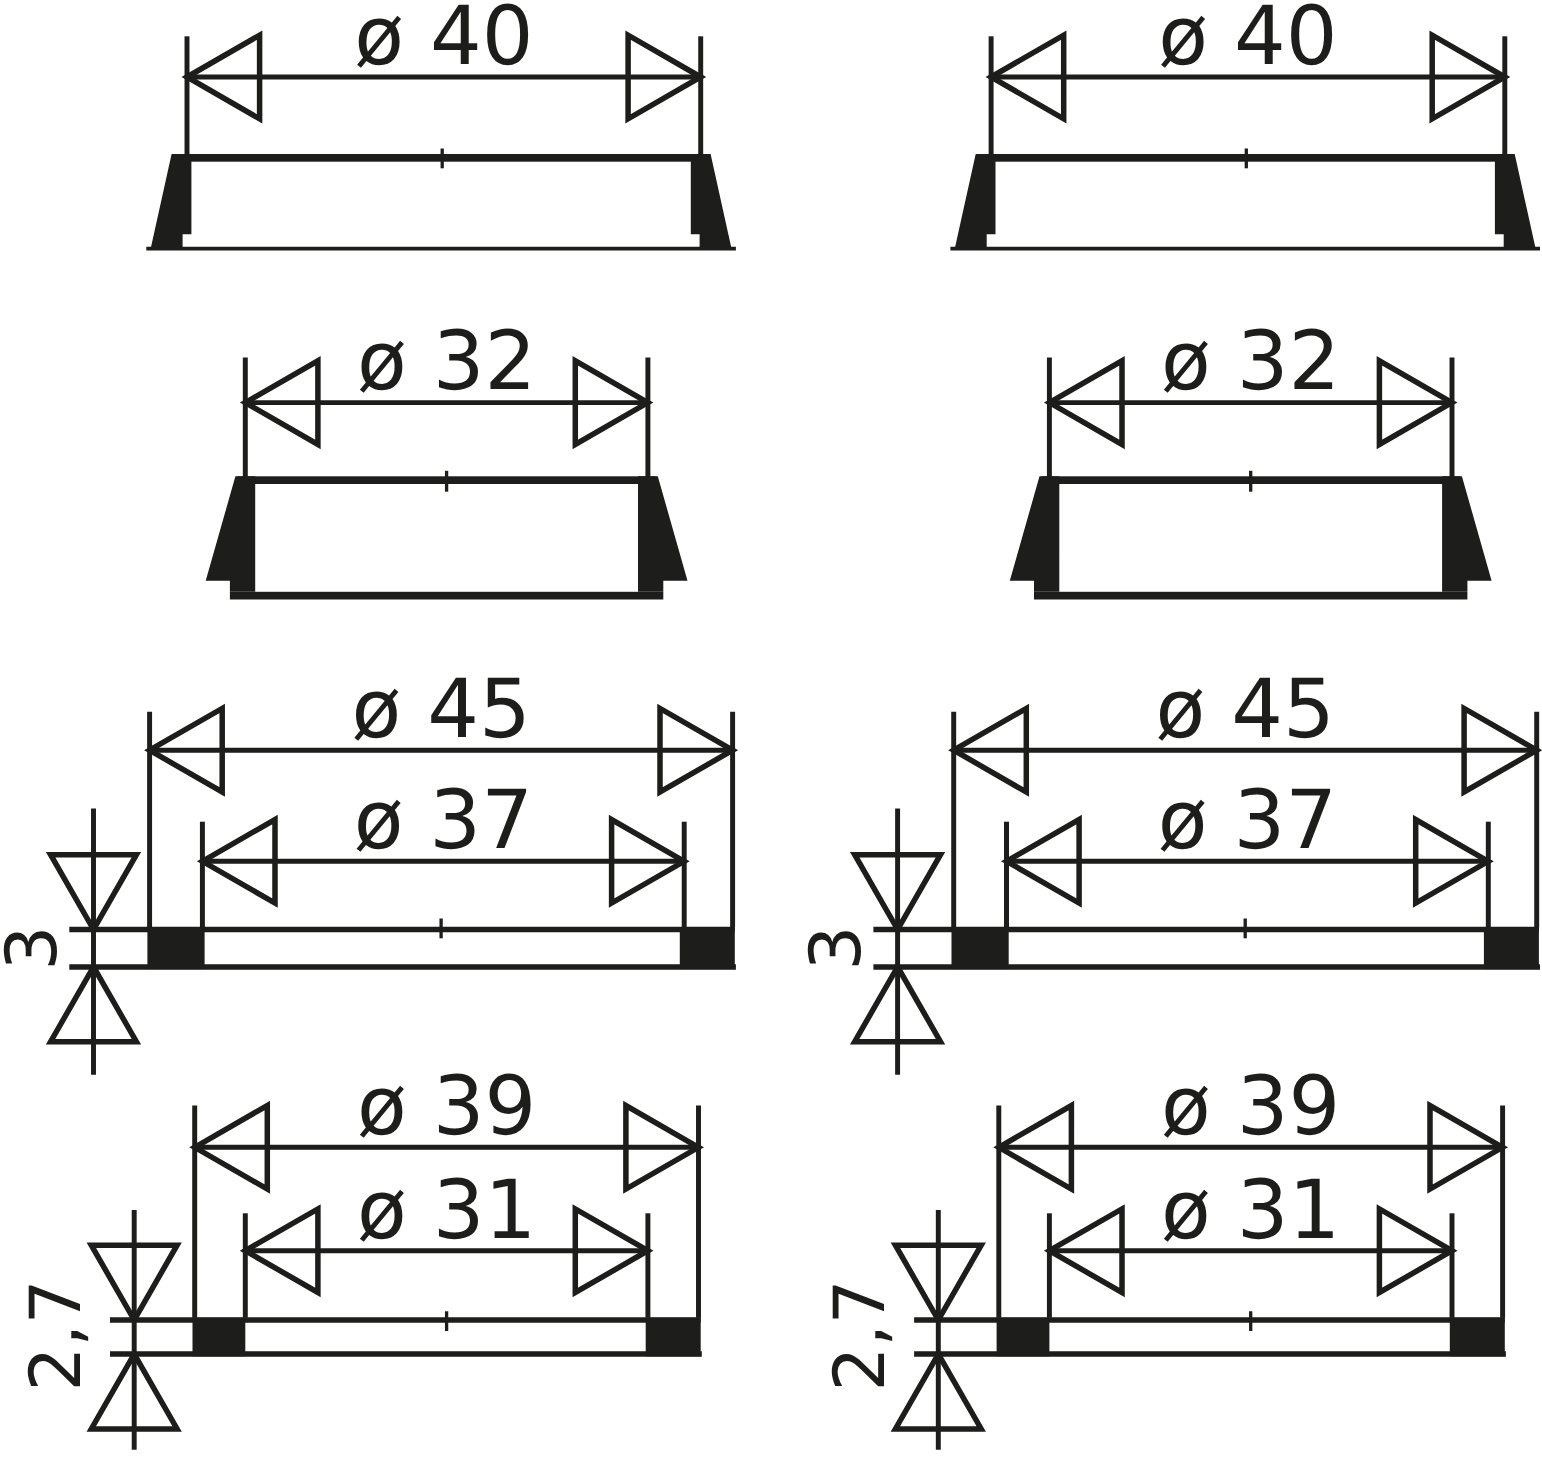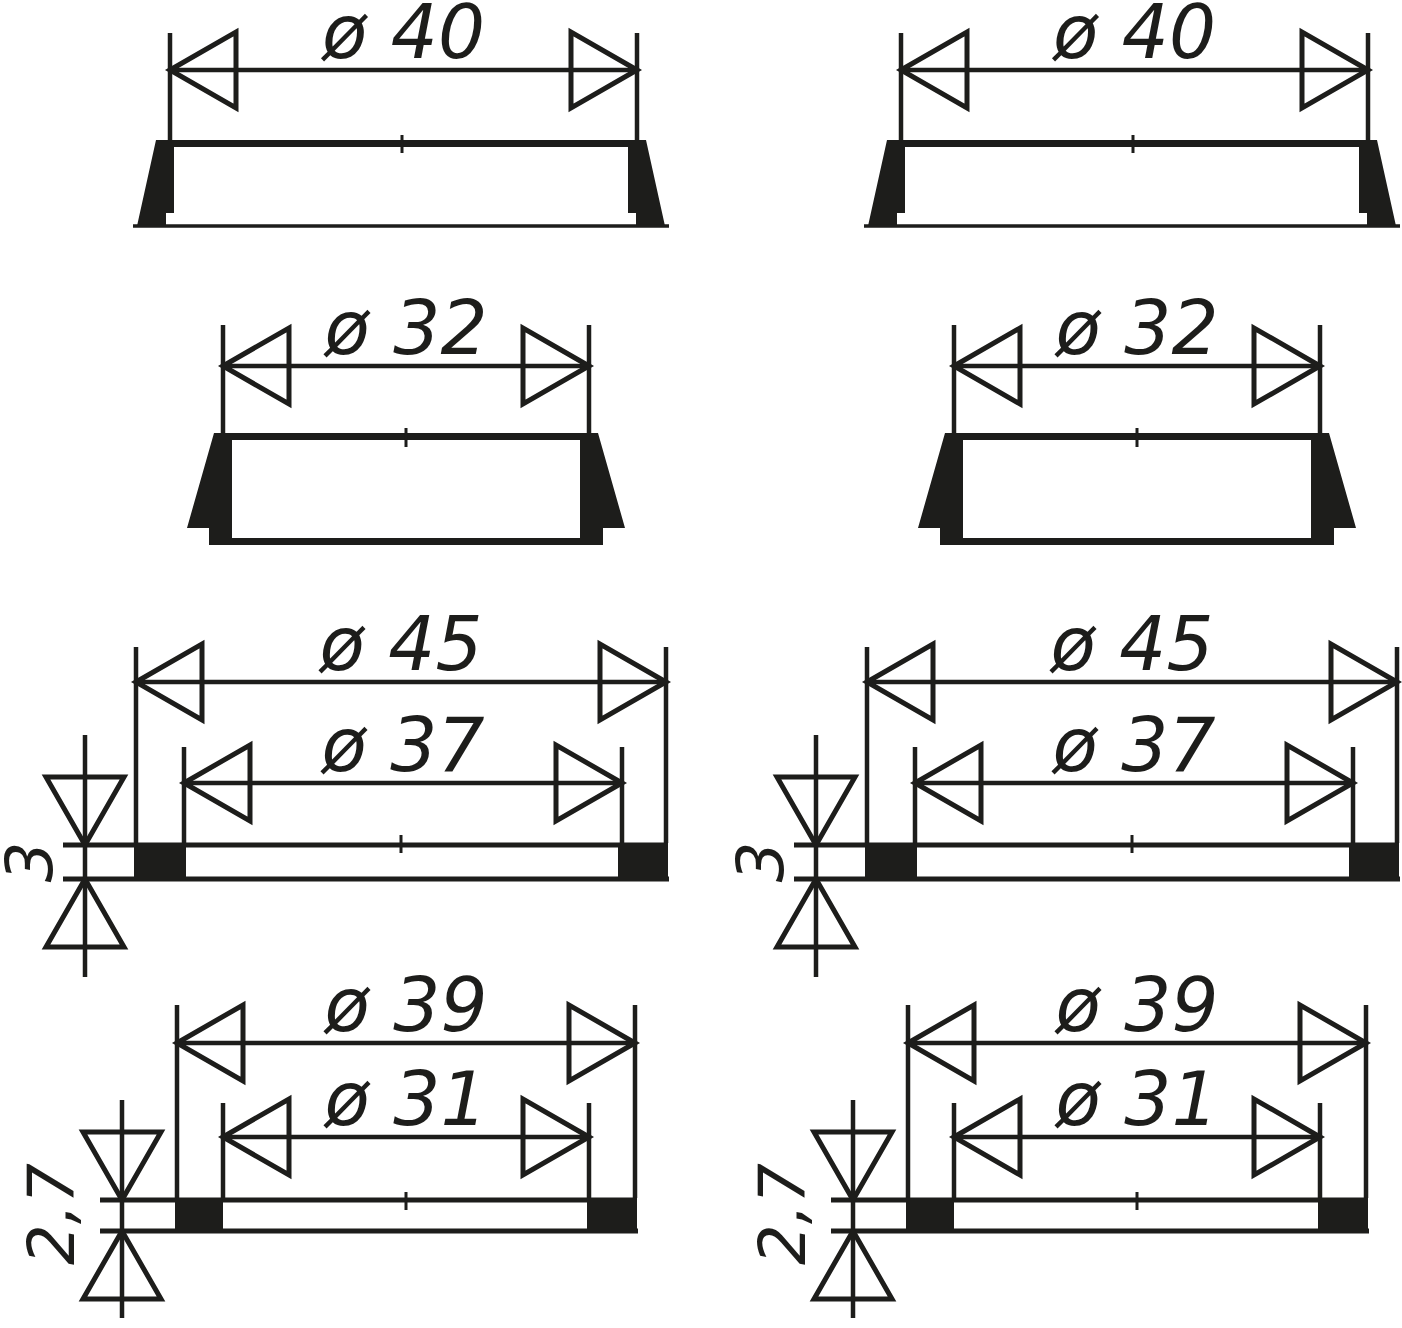--- a/index.html
+++ b/index.html
@@ -6,21 +6,20 @@
     margin: 0;
     padding: 0;
     background: #ffffff;
   }
   .canvas {
     position: relative;
     width: 1402px;
     height: 1328px;
     background: #ffffff;
     overflow: hidden;
-    font-style: italic;
   }
   svg text {
     font-family: "DejaVu Sans", "Liberation Sans", sans-serif;
   }
 </style>
 </head>
 <body>
 
 <div class="canvas">
   <svg id="drawing" width="1402" height="1328" viewBox="0 0 1402 1328" xmlns="http://www.w3.org/2000/svg">

